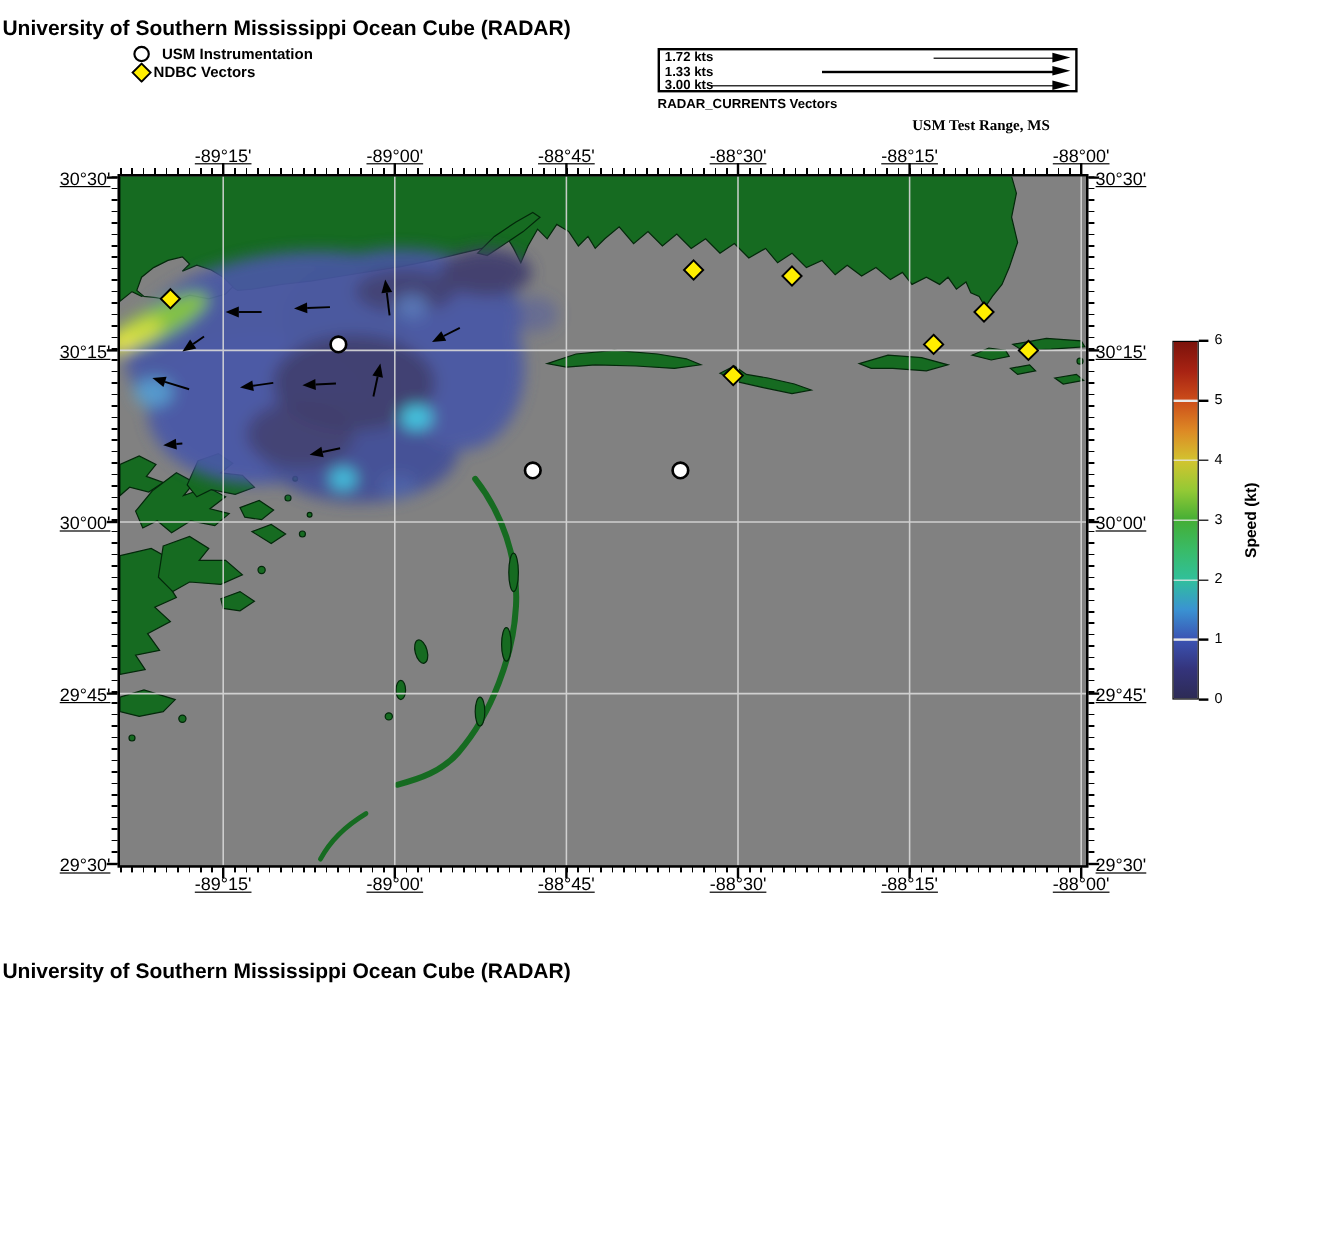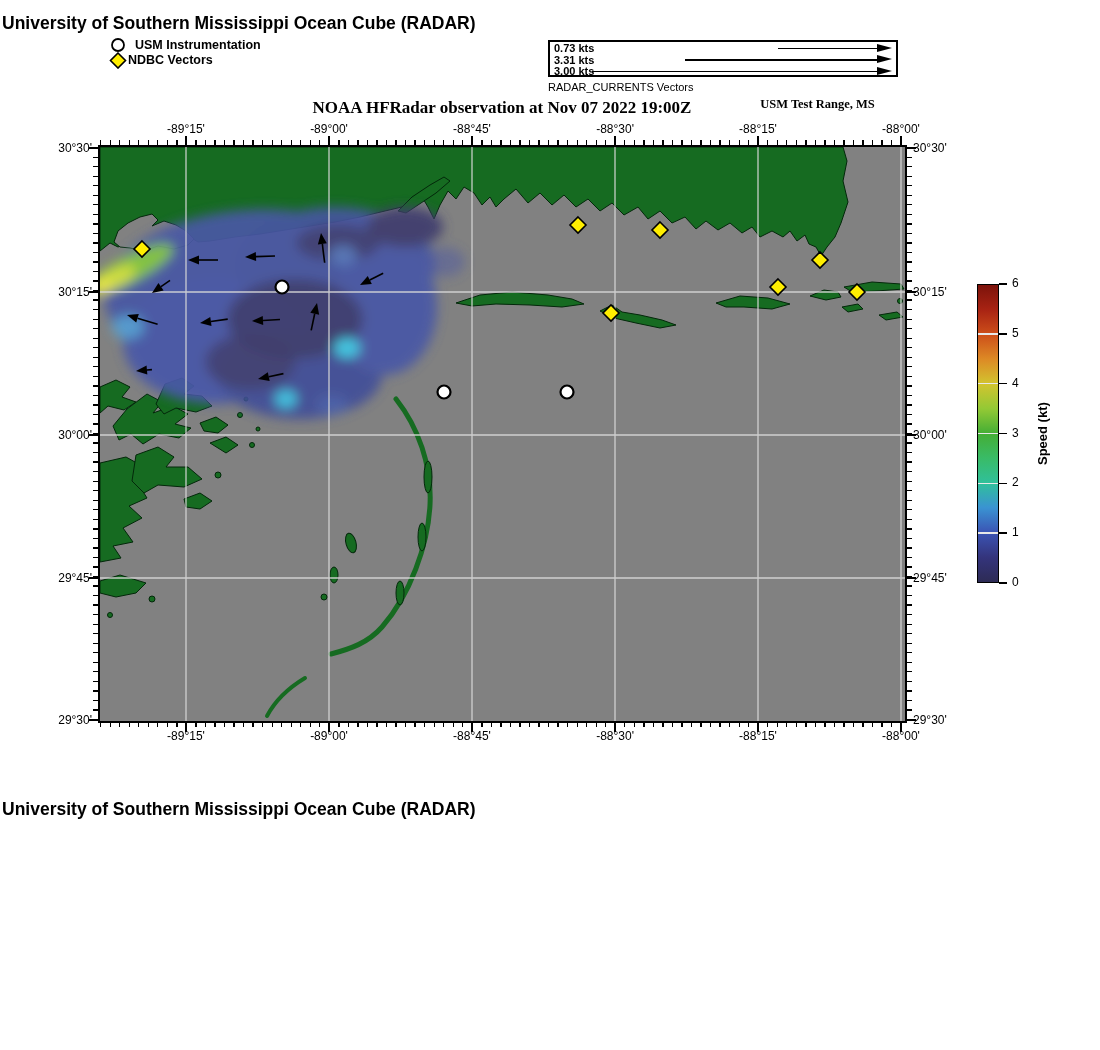--- a/index.html
+++ b/index.html
@@ -11,29 +11,29 @@
   .range{position:absolute;left:730px;width:175px;text-align:center;font-weight:bold;font-size:12.5px;
        font-family:"Liberation Serif",serif;}
   .legend-label{position:absolute;font-weight:bold;font-size:12.5px;}
   .legend-marker{position:absolute;}
   .vecbox{position:absolute;left:548px;top:40px;width:350px;height:37px;border:2px solid #000;
        background:#fff;box-sizing:border-box;}
   .vecrow-label{position:absolute;font-weight:bold;font-size:11px;line-height:11.5px;left:4px;}
   .vecline{position:absolute;height:1.6px;background:#000;}
   .vechead{position:absolute;width:0;height:0;border-left:15px solid #000;
        border-top:4.5px solid transparent;border-bottom:4.5px solid transparent;}
-  .veccap{position:absolute;left:548px;top:81px;font-weight:normal;font-size:11px;text-align:right;}
+  .veccap{position:absolute;left:548px;top:81px;font-weight:bold;font-size:11px;text-align:right;}
   .map{position:absolute;left:98px;top:145px;width:809px;height:578px;border:2px solid #000;
        box-sizing:border-box;background:#818181;}
   .tickstrip-h{position:absolute;width:805px;height:5px;
        background-image:repeating-linear-gradient(to right,#000 0 1.3px,transparent 1.3px 9.53px);}
   .tickstrip-v{position:absolute;width:5px;height:574px;
        background-image:repeating-linear-gradient(to bottom,#000 0 1.3px,transparent 1.3px 9.53px);}
   .majtick{position:absolute;background:#000;}
-  .axlab{position:absolute;font-size:12px;white-space:nowrap;}
+  .axlab{position:absolute;font-size:15px;white-space:nowrap;text-decoration:underline;}
   .cbar{position:absolute;left:977px;top:284px;width:22px;height:299px;border:1.6px solid #000;
        box-sizing:border-box;}
   .cbar-title{position:absolute;left:1035px;top:284px;height:299px;display:flex;align-items:center;
        justify-content:center;font-weight:bold;font-size:13px;writing-mode:vertical-rl;
        transform:rotate(180deg);}
   .cbtick{position:absolute;font-size:12px;}
 </style>
 </head>
 <body>
 
@@ -44,33 +44,32 @@
   <svg class="legend-marker" style="left:109px;top:37px" width="18" height="16">
     <circle cx="9" cy="8" r="6" fill="#ffffff" stroke="#000" stroke-width="1.8"></circle>
   </svg>
   <div class="legend-label" style="left:135px;top:38px">USM Instrumentation</div>
   <svg class="legend-marker" style="left:109px;top:52px" width="18" height="17">
     <polygon points="9,1 16.5,8.5 9,16 1.5,8.5" fill="#ffee00" stroke="#000" stroke-width="1.6"></polygon>
   </svg>
   <div class="legend-label" style="left:128px;top:53px">NDBC Vectors</div>
 
   <div class="vecbox" id="vecbox">
-      <div class="vecrow-label" style="top: 1px;">0.73 kts</div>
+      <div class="vecrow-label" style="top: 1px;">1.72 kts</div>
       <div class="vecline" style="top: 5.5px; left: 228px; width: 100px;"></div>
       <div class="vechead" style="top: 1.8px; left: 327px;"></div>
-      <div class="vecrow-label" style="top: 12.5px;">3.31 kts</div>
+      <div class="vecrow-label" style="top: 12.5px;">1.33 kts</div>
       <div class="vecline" style="top: 17px; left: 135px; width: 193px;"></div>
       <div class="vechead" style="top: 13.3px; left: 327px;"></div>
       <div class="vecrow-label" style="top: 24px;">3.00 kts</div>
       <div class="vecline" style="top: 28.5px; left: 42px; width: 286px;"></div>
       <div class="vechead" style="top: 24.8px; left: 327px;"></div>
     </div>
   <div class="veccap">RADAR_CURRENTS Vectors</div>
 
-  <div class="obs" style="top:98px">NOAA HFRadar observation at Nov 07 2022 19:00Z</div>
   <div class="range" style="top:97px">USM Test Range, MS</div>
 
   <div class="map">
     <svg id="mapsvg" width="805" height="574" viewBox="0 0 805 574">
       <defs>
         <filter id="soft" x="-20%" y="-20%" width="140%" height="140%">
           <feGaussianBlur stdDeviation="6"></feGaussianBlur>
         </filter>
       </defs>
 

